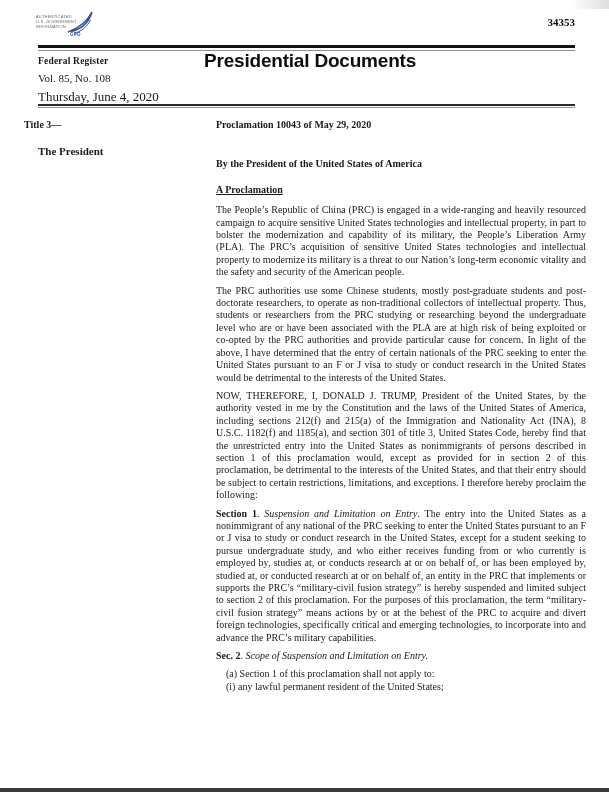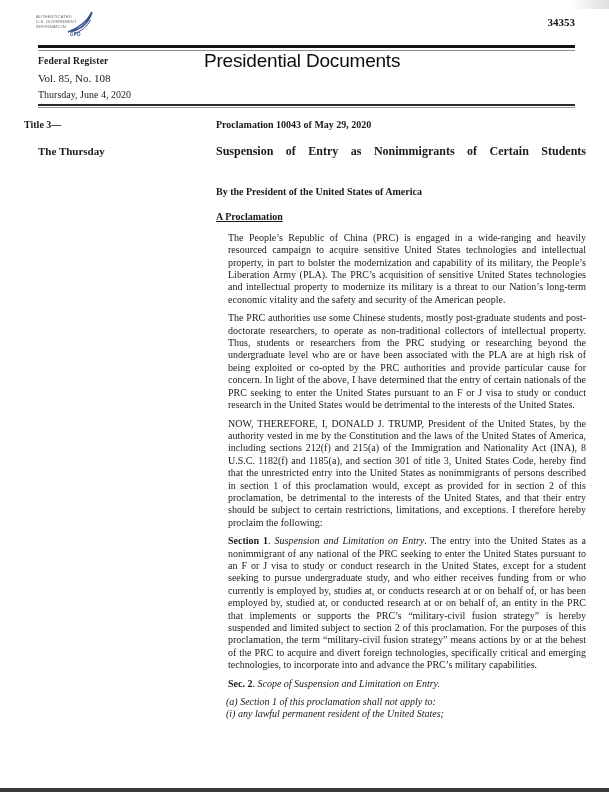--- a/index.html
+++ b/index.html
@@ -38,42 +38,42 @@
   .rule { position: absolute; left: 38px; width: 537px; }
   .rule-top-thick { top: 45px; height: 3px; background: #141414; }
   .rule-top-thin  { top: 50px; height: 1px; background: #8f8f8f; }
   .rule-mid-thick { top: 104px; height: 2px; background: #2a2a2a; }
   .rule-mid-thin  { top: 107px; height: 1px; background: #9a9a9a; }
   .bottom-bar { position: absolute; left: 0; bottom: 0; width: 609px; height: 4px; background: #3a3a3a; }
 
   
   .fr-name { position: absolute; left: 38px; top: 56px; font-size: 9.5px; font-weight: bold; letter-spacing: .2px; }
   .fr-vol  { position: absolute; left: 38px; top: 72px; font-size: 11px; }
-  .fr-date { position: absolute; left: 38px; top: 89px; font-size: 10px; }
+  .fr-date { position: absolute; left: 38px; top: 89px; font-size: 13px; }
   .section-title {
     position: absolute; left: 204px; top: 50px;
     font-family: "Liberation Sans", "DejaVu Sans", sans-serif;
-    font-size: 19px; font-weight: normal; color: #0d0d0d; letter-spacing: -0.2px;
+    font-size: 19px; font-weight: bold; color: #0d0d0d; letter-spacing: -0.2px;
   }
 
   
   .side-title    { position: absolute; left: 24px; top: 119px; font-size: 10px; font-weight: bold; }
   .side-subtitle { position: absolute; left: 38px; top: 145px; font-size: 11px; font-weight: bold; }
 
   
   .main { position: absolute; left: 216px; top: 119px; width: 370px; font-size: 10px; line-height: 12.4px; }
   .proc-line { font-weight: bold; font-size: 10px; margin: 0 0 13px 0; }
   .doc-title { font-weight: bold; font-size: 12px; line-height: 14.6px; margin: 0 0 27px 0; }
   .doc-title .l1 { text-align: justify; text-align-last: justify; }
   .byline  { font-weight: bold; font-size: 10px; margin: 0 0 13px 0; }
   .proc-heading { font-weight: bold; font-size: 10px; margin: 0 0 8px 0; text-decoration: underline; }
-  .main p.body { margin: 0 0 6px 12px; text-align: justify; }
+  .main p.body { margin: 0 0 6px 0; text-align: justify; }
   .bold { font-weight: bold; }
   .ital { font-style: italic; }
-  .clause { margin: 0; text-indent: 10px; text-align: justify; font-style: italic; }
+  .clause { margin: 0; text-indent: 10px; text-align: justify; }
   .sec2-line { margin: 0 0 2px 0; }
 </style>
 </head>
 <body>
 
 <div class="corner-shade"></div>
 
 <div class="gpo-logo">
   <div class="gpo-text">
     <div>AUTHENTICATED</div>
@@ -93,27 +93,26 @@
 
 <div class="fr-name">Federal Register</div>
 <div class="fr-vol">Vol. 85, No. 108</div>
 <div class="fr-date">Thursday, June 4, 2020</div>
 <div class="section-title">Presidential Documents</div>
 
 <div class="rule rule-mid-thick"></div>
 <div class="rule rule-mid-thin"></div>
 
 <div class="side-title">Title 3—</div>
-<div class="side-subtitle">The Thursday</div>
+<div class="side-subtitle">The President</div>
 
 <div class="main">
   <p class="proc-line">Proclamation 10043 of May 29, 2020</p>
 
   <div class="doc-title">
-    <div class="l1">Suspension of Entry as Nonimmigrants of Certain Students</div>
   </div>
 
   <p class="byline">By the President of the United States of America</p>
   <p class="proc-heading">A Proclamation</p>
 
   <p class="body">The People’s Republic of China (PRC) is engaged in a wide-ranging and heavily resourced campaign to acquire sensitive United States technologies and intellectual property, in part to bolster the modernization and capability of its military, the People’s Liberation Army (PLA). The PRC’s acquisition of sensitive United States technologies and intellectual property to modernize its military is a threat to our Nation’s long-term economic vitality and the safety and security of the American people.</p>
   <p class="body">The PRC authorities use some Chinese students, mostly post-graduate students and post-doctorate researchers, to operate as non-traditional collectors of intellectual property. Thus, students or researchers from the PRC studying or researching beyond the undergraduate level who are or have been associated with the PLA are at high risk of being exploited or co-opted by the PRC authorities and provide particular cause for concern. In light of the above, I have determined that the entry of certain nationals of the PRC seeking to enter the United States pursuant to an F or J visa to study or conduct research in the United States would be detrimental to the interests of the United States.</p>
   <p class="body">NOW, THEREFORE, I, DONALD J. TRUMP, President of the United States, by the authority vested in me by the Constitution and the laws of the United States of America, including sections 212(f) and 215(a) of the Immigration and Nationality Act (INA), 8 U.S.C. 1182(f) and 1185(a), and section 301 of title 3, United States Code, hereby find that the unrestricted entry into the United States as nonimmigrants of persons described in section 1 of this proclamation would, except as provided for in section 2 of this proclamation, be detrimental to the interests of the United States, and that their entry should be subject to certain restrictions, limitations, and exceptions. I therefore hereby proclaim the following:</p>
 
   <p class="body"><span class="bold">Section 1</span><span>. </span><span class="ital">Suspension and Limitation on Entry</span><span>. </span><span>The entry into the United States as a nonimmigrant of any national of the PRC seeking to enter the United States pursuant to an F or J visa to study or conduct research in the United States, except for a student seeking to pursue undergraduate study, and who either receives funding from or who currently is employed by, studies at, or conducts research at or on behalf of, or has been employed by, studied at, or conducted research at or on behalf of, an entity in the PRC that implements or supports the PRC’s “military-civil fusion strategy” is hereby suspended and limited subject to section 2 of this proclamation. For the purposes of this proclamation, the term “military-civil fusion strategy” means actions by or at the behest of the PRC to acquire and divert foreign technologies, specifically critical and emerging technologies, to incorporate into and advance the PRC’s military capabilities.</span></p>

